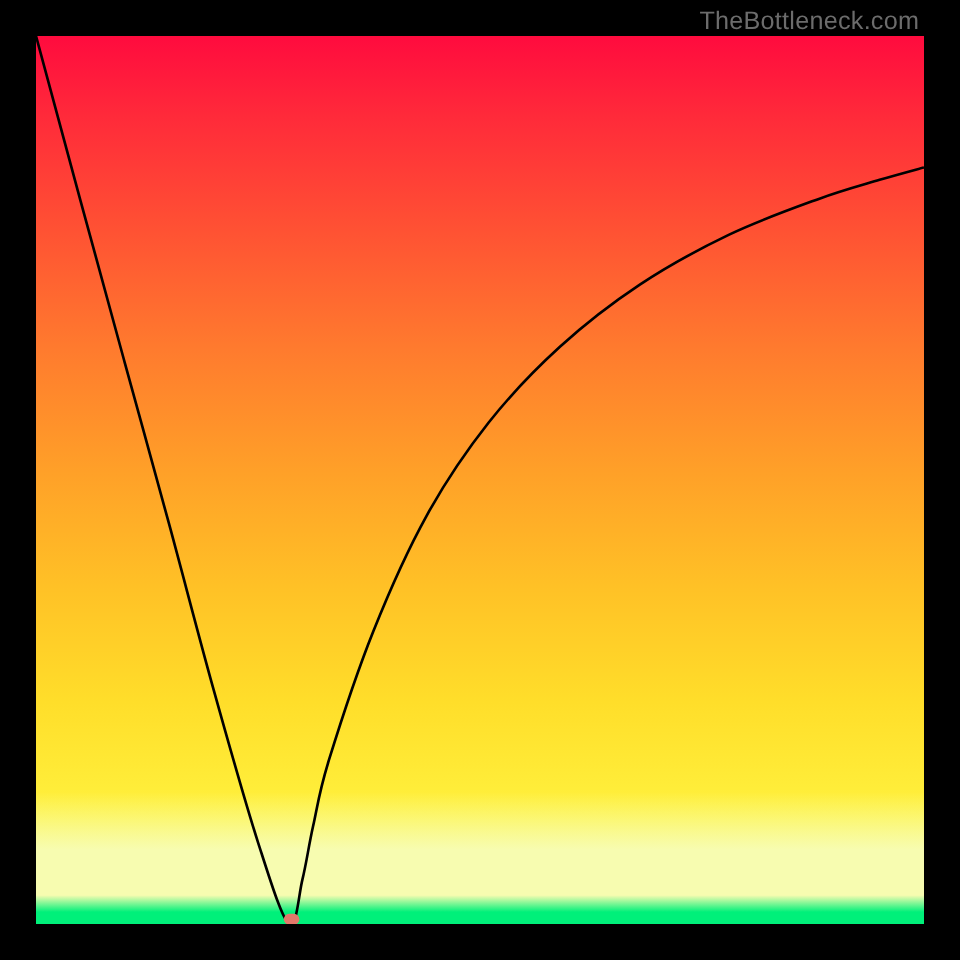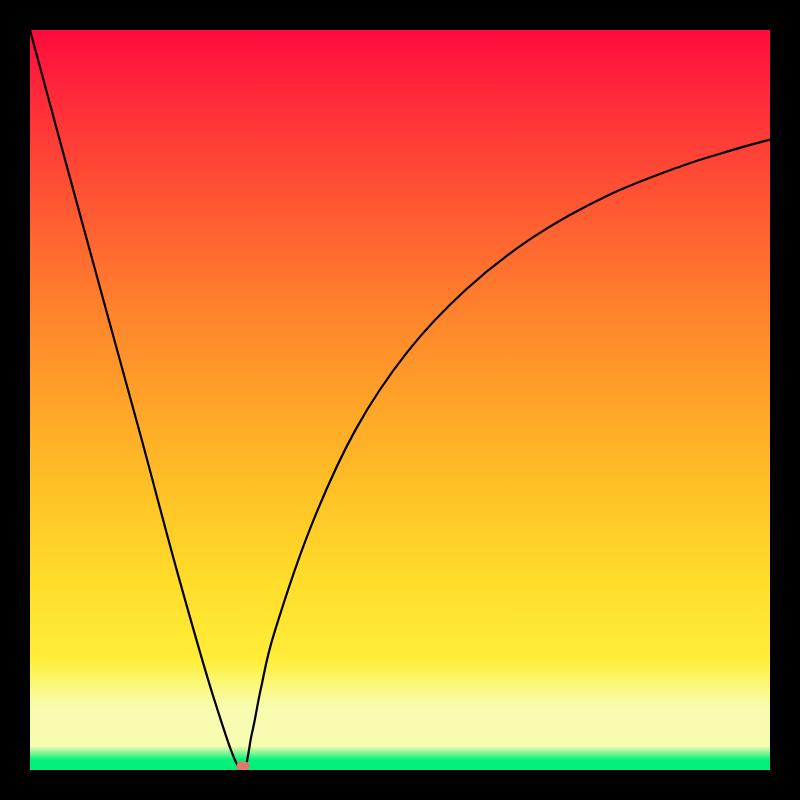--- a/index.html
+++ b/index.html
@@ -74,20 +74,21 @@
     border-radius: 5px;
     background: #e2786a;
     transform: translate(-50%, -50%);
   }
 </style>
 </head>
 <body>
 
 <div class="frame">
 
+  <div class="watermark">TheBottleneck.com</div>
 
   <div class="plot-area">
     <div class="gradient-bg"></div>
 
     <svg class="curve" viewBox="0 0 740 740" preserveAspectRatio="none">
       <path id="curve-path" fill="none" stroke="#000" stroke-width="2.2" d="M 0.00 0.00 C 6.17 22.82, 24.67 91.51, 37.00 136.90 C 49.33 182.29, 61.67 227.30, 74.00 272.32 C 86.33 317.34, 98.67 361.61, 111.00 407.00 C 123.33 452.39, 135.67 500.49, 148.00 544.64 C 160.33 588.79, 174.52 639.36, 185.00 671.92 C 195.48 704.48, 204.73 734.82, 210.90 740.00 C 217.07 745.18, 218.67 716.57, 222.00 703.00 C 225.33 689.43, 227.18 675.25, 230.88 658.60 C 234.58 641.95, 235.81 630.23, 244.20 603.10 C 252.59 575.97, 267.63 529.72, 281.20 495.80 C 294.77 461.88, 309.57 428.58, 325.60 399.60 C 341.63 370.62, 358.90 345.33, 377.40 321.90 C 395.90 298.47, 415.63 278.12, 436.60 259.00 C 457.57 239.88, 479.77 222.74, 503.20 207.20 C 526.63 191.66, 552.53 177.60, 577.20 165.76 C 601.87 153.92, 630.23 143.81, 651.20 136.16 C 672.17 128.51, 688.20 124.32, 703.00 119.88 C 717.80 115.44, 733.83 111.25, 740.00 109.52"></path>
     </svg>
 
     <div class="marker" id="min-marker" style="left: 213.12px; top: 735.56px; background: rgb(226, 120, 106);"></div>
   </div>

